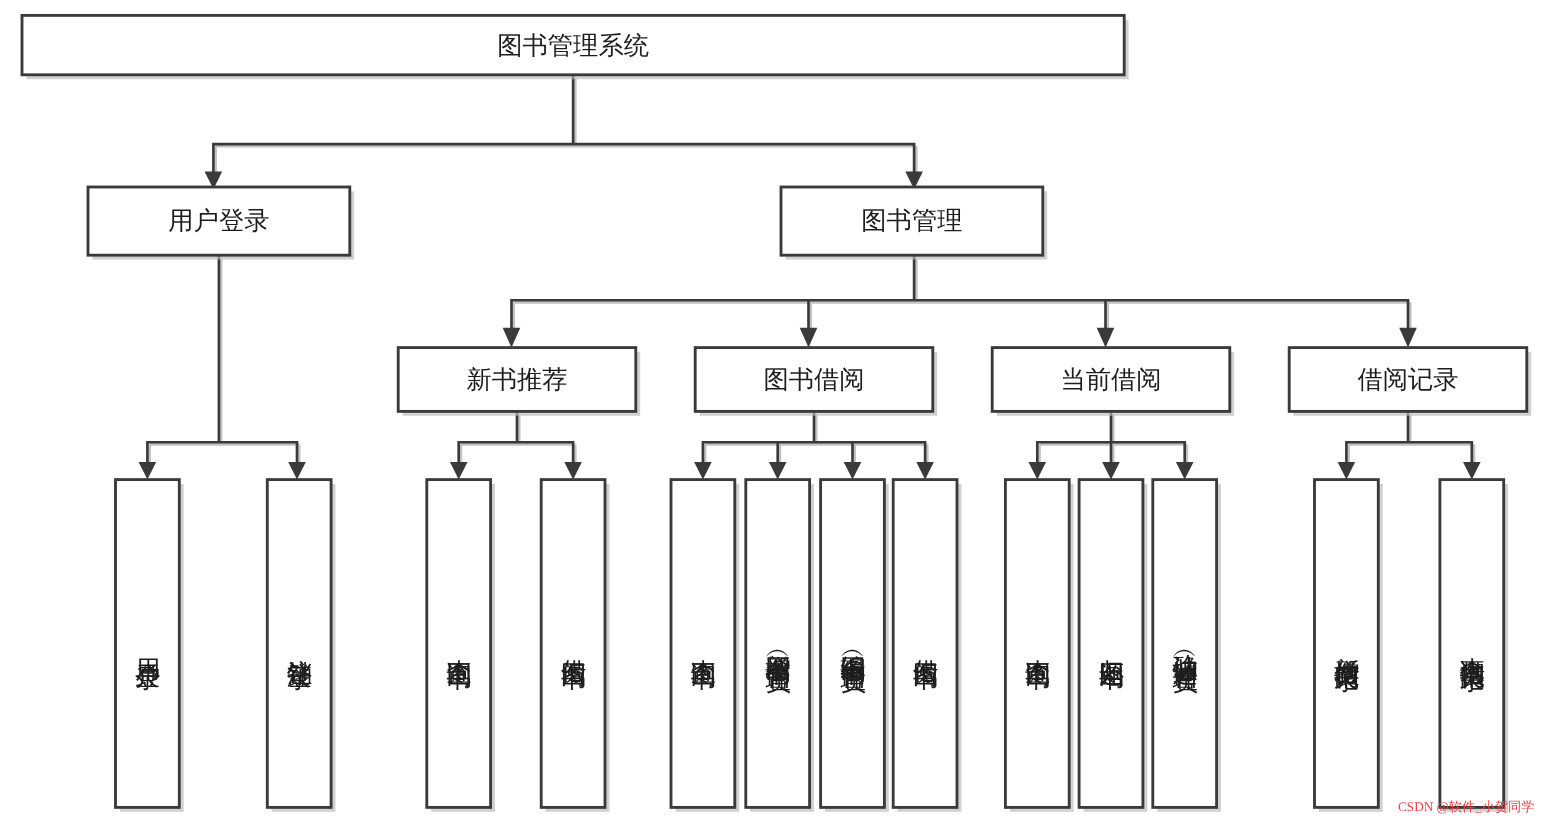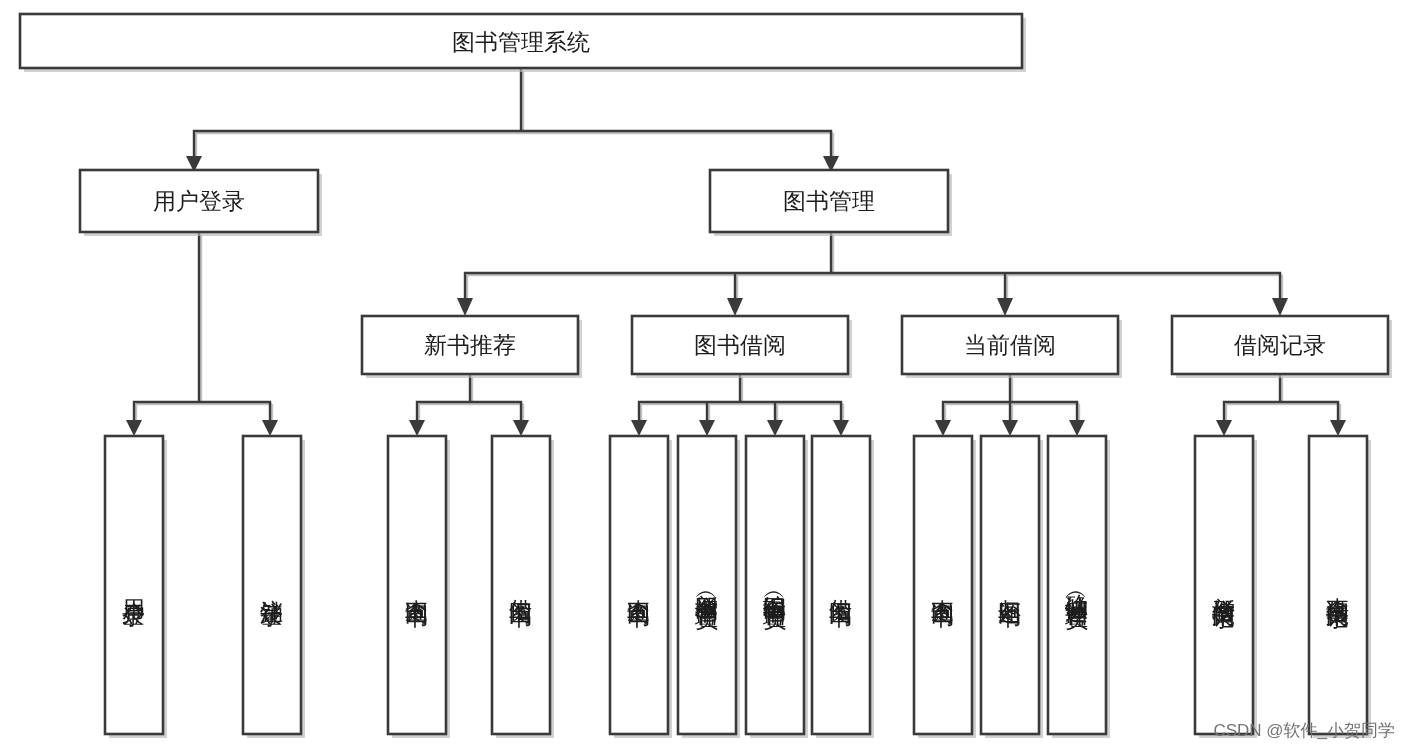--- a/index.html
+++ b/index.html
@@ -65,23 +65,23 @@
     writing-mode: vertical-rl;
     text-orientation: upright;
     glyph-orientation-vertical: 0;
     letter-spacing: 2px;
     dominant-baseline: central;
   }
   .watermark {
     position: absolute;
     right: 10px;
     bottom: 5px;
-    font-family: Liberation Sans, sans-serif;
-    font-size: 17px;
-    color: #737373;
+    font-family: Liberation Serif, serif;
+    font-size: 12px;
+    color: #ef4444;
     white-space: nowrap;
     user-select: none;
   }
 </style>
 </head>
 <body>
 
 <div id="diagram-root">
   <svg class="tree" viewBox="0 0 1405 747" xmlns="http://www.w3.org/2000/svg">
 

